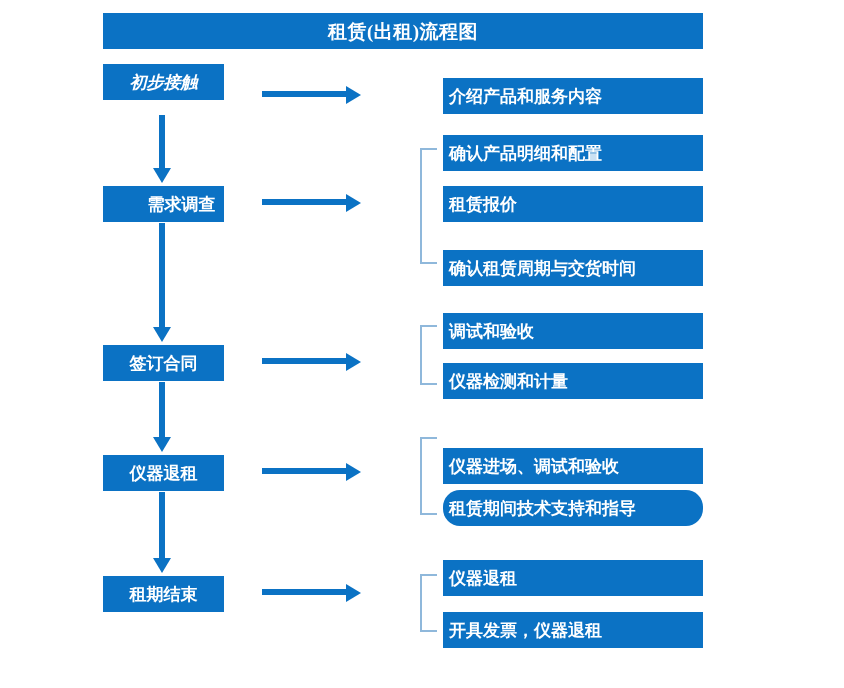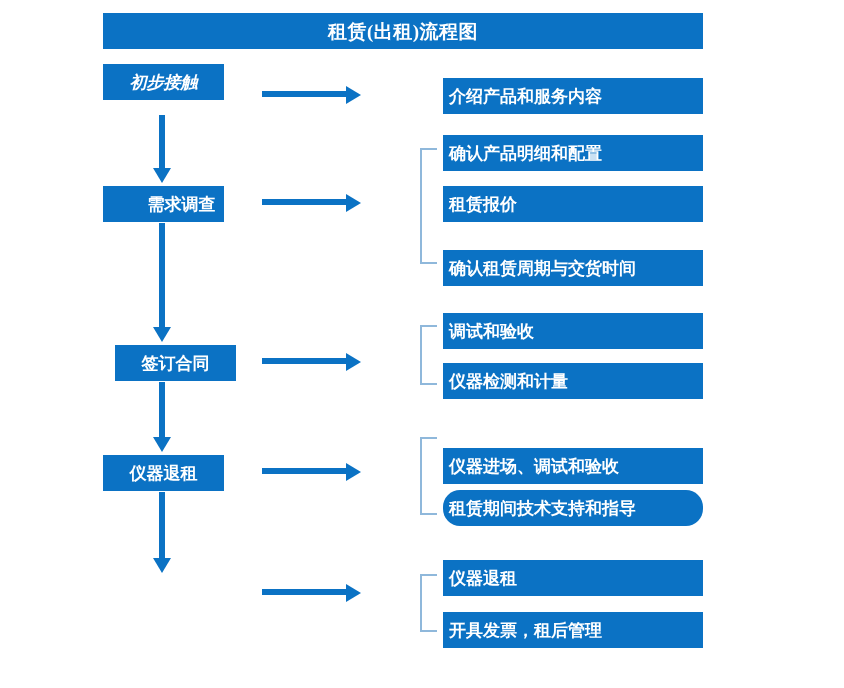--- a/index.html
+++ b/index.html
@@ -110,25 +110,28 @@
   <div class="title-bar">
     <span class="title-text">租赁(出租)流程图</span>
   </div>
 
   <div class="node stage" style="top:64px;font-style:italic;">
     <span class="node-text">初步接触</span>
   </div>
   <div class="node stage" style="top:186px;padding-left:36px;">
     <span class="node-text">需求调查</span>
   </div>
-  <div class="node stage" style="top:345px;margin-left:12px;">
+  <div class="node stage" style="top:345px;">
     <span class="node-text">签订合同</span>
   </div>
   <div class="node stage" style="top:455px;">
     <span class="node-text">仪器退租</span>
+  </div>
+  <div class="node stage" style="top:576px;">
+    <span class="node-text">租期结束</span>
   </div>
 
   <div class="arrow-down" style="left:150px; top:115px; height:70px;">
     <svg width="24" height="70" viewBox="0 0 24 70">
       <rect x="9" y="0" width="6" height="55" fill="#0B72C4"></rect>
       <polygon points="3,53 21,53 12,68" fill="#0B72C4"></polygon>
     </svg>
   </div>
   <div class="arrow-down" style="left:150px; top:223px; height:121px;">
     <svg width="24" height="121" viewBox="0 0 24 121">
@@ -206,16 +209,16 @@
   <div class="node detail" style="top:424px;margin-top:24px;">
     <span class="node-text">仪器进场、调试和验收</span>
   </div>
   <div class="node detail" style="top:490px;border-radius:17px;">
     <span class="node-text">租赁期间技术支持和指导</span>
   </div>
   <div class="node detail" style="top:560px;">
     <span class="node-text">仪器退租</span>
   </div>
   <div class="node detail" style="top:612px;">
-    <span class="node-text">开具发票，租后管理</span>
+    <span class="node-text">开具发票，仪器退租</span>
   </div>
 
 </div>
 
 </body></html>

